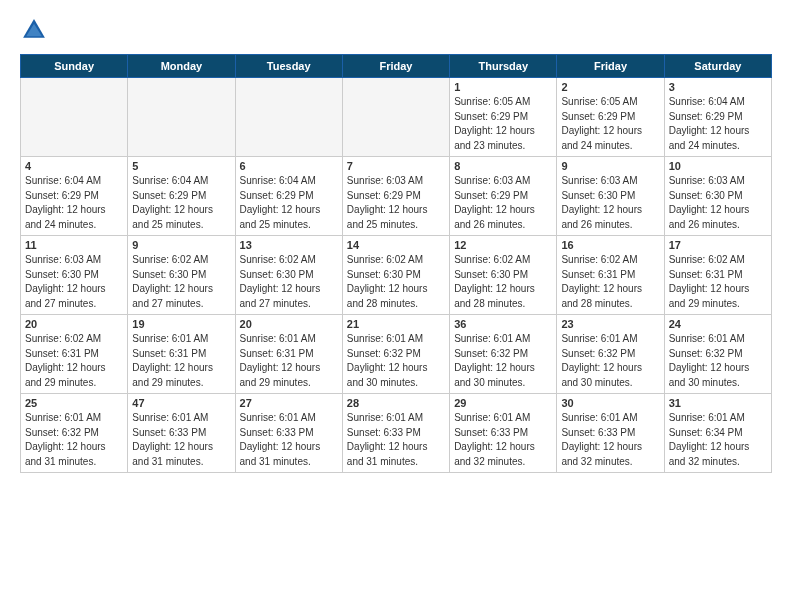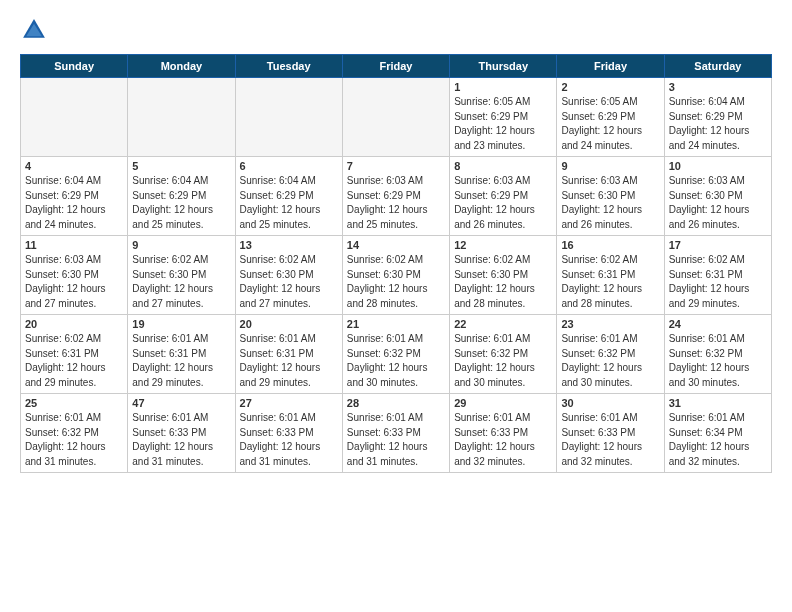--- a/index.html
+++ b/index.html
@@ -285,21 +285,21 @@
 and 29 minutes.</div>
           </td>
           <td>
             <span class="day-num">21</span>
             <div class="day-info" style="white-space: pre-line;">Sunrise: 6:01 AM
 Sunset: 6:32 PM
 Daylight: 12 hours
 and 30 minutes.</div>
           </td>
           <td>
-            <span class="day-num">22</span>
+            <span class="day-num">36</span>
             <div class="day-info" style="white-space: pre-line;">Sunrise: 6:01 AM
 Sunset: 6:32 PM
 Daylight: 12 hours
 and 30 minutes.</div>
           </td>
           <td>
             <span class="day-num">23</span>
             <div class="day-info" style="white-space: pre-line;">Sunrise: 6:01 AM
 Sunset: 6:32 PM
 Daylight: 12 hours

